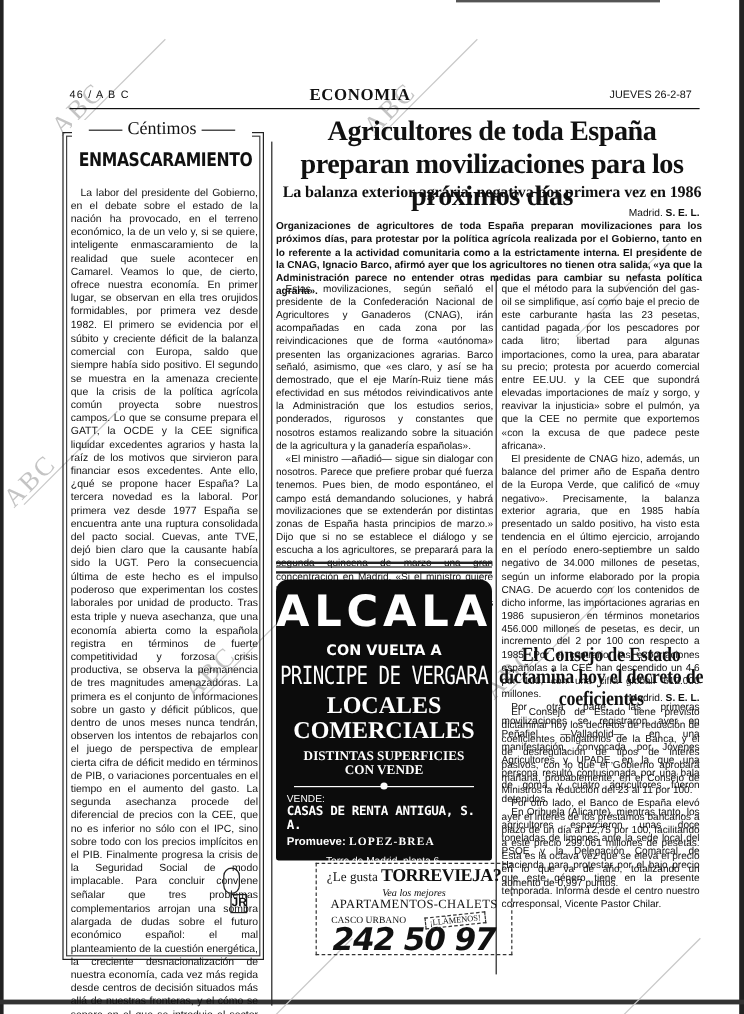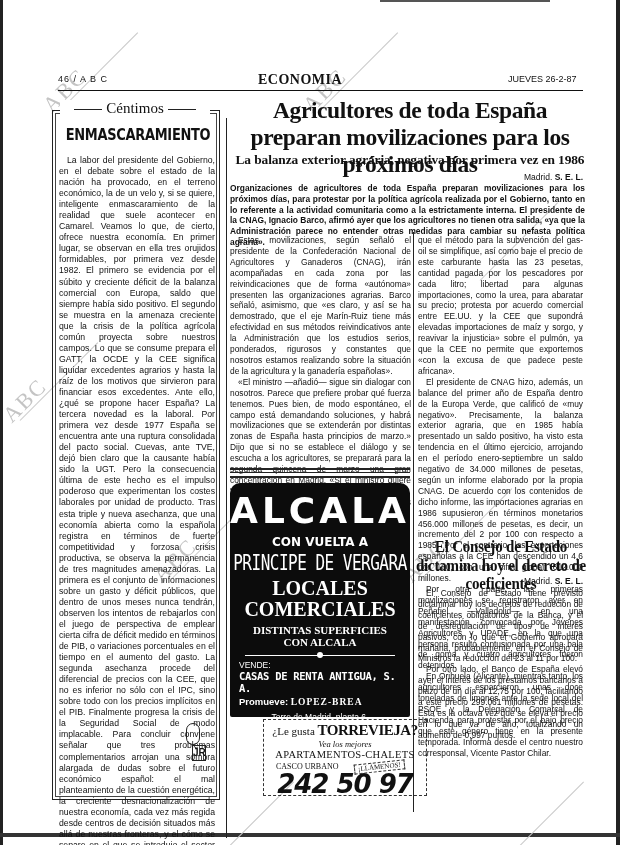--- a/index.html
+++ b/index.html
@@ -145,21 +145,21 @@
   <div style="top:5px;width:180px;height:1px;"></div>
   <div style="top:9px;width:180px;"></div>
 </div>
 <div class="ad1">
   <div class="a1">ALCALA</div>
   <div class="a2">CON VUELTA A</div>
   <div class="a3">PRINCIPE DE VERGARA</div>
   <div class="a4">LOCALES</div>
   <div class="a4" style="margin-top:0">COMERCIALES</div>
   <div class="a5">DISTINTAS SUPERFICIES</div>
-  <div class="a5" style="margin-top:0">CON ALCALA</div>
+  <div class="a5" style="margin-top:0">CON VENDE</div>
   <div class="div"></div>
   <div class="a6">VENDE:</div>
   <div class="a7">CASAS DE RENTA ANTIGUA, S. A.</div>
   <div class="a8">
     <span>Promueve:</span>
     <b>LOPEZ-BREA</b>
   </div>
   <div class="a9">Torre de Madrid, planta 6.</div>
   <div class="a9" style="margin-top:0">Teléfonos 241 22 85 - 242 34 88</div>
 </div>

